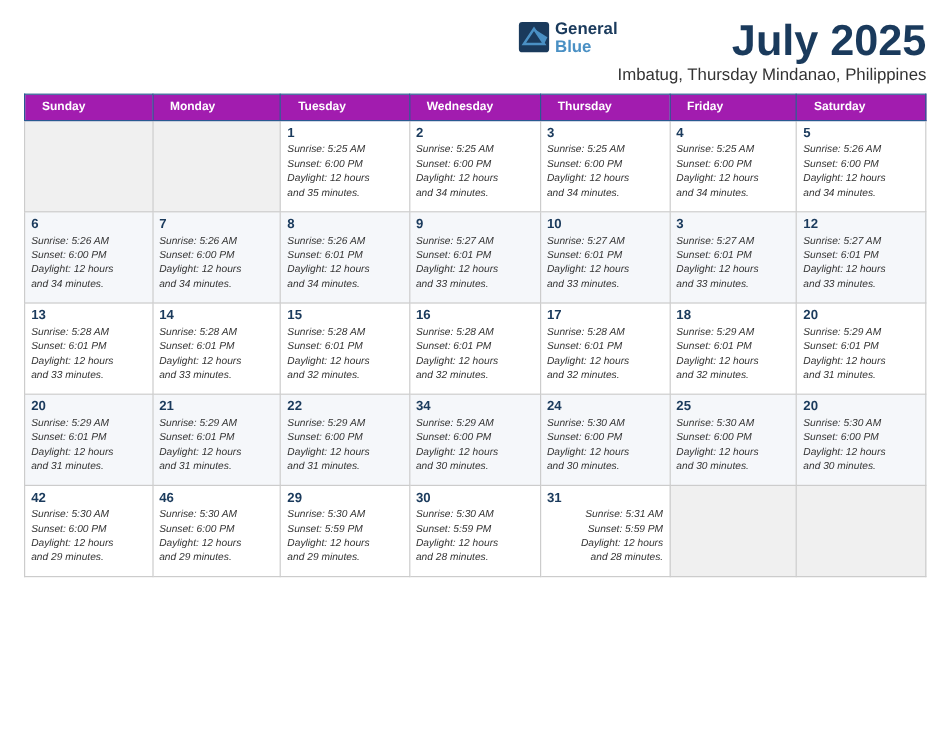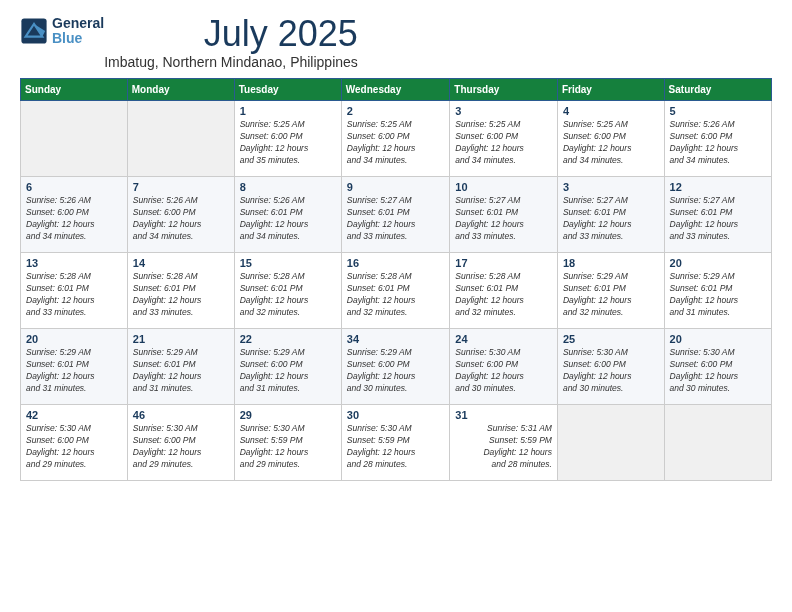--- a/index.html
+++ b/index.html
@@ -11,21 +11,21 @@
       overflow: hidden;
     }
     .page {
       width: 792px;
       height: 612px;
       padding: 16px 20px 12px 20px;
       background: #fff;
     }
     .header {
       display: flex;
-      justify-content: flex-start;
+      justify-content: flex-end;
       align-items: flex-start;
       margin-bottom: 8px;
     }
     .logo {
       display: flex;
       align-items: center;
       gap: 4px;
     }
     .logo-text {
       font-size: 14px;
@@ -38,39 +38,39 @@
     }
     .logo-icon {
       width: 28px;
       height: 28px;
     }
     .title-block {
       text-align: right;
     }
     .month-title {
       font-size: 36px;
-      font-weight: normal;
+      font-weight: bold;
       color: #1a3a5c;
       line-height: 1;
     }
     .subtitle {
       font-size: 14px;
       color: #333;
       margin-top: 2px;
     }
     .calendar {
       width: 100%;
       border-collapse: collapse;
       font-size: 9.5px;
     }
     .calendar th {
-      background: #15803d;
+      background: #a21caf;
       color: #fff;
       text-align: left;
-      padding: 5px 4px;
+      padding: 5px 14px;
       font-size: 10px;
       font-weight: bold;
       border: 1px solid #2a5a90;
     }
     .calendar td {
       border: 1px solid #ccc;
       vertical-align: top;
       padding: 4px 5px;
       width: 113px;
       height: 76px;
@@ -107,21 +107,21 @@
         <polygon points="8,28 20,10 32,28" fill="none" stroke="#4a90c4" stroke-width="3"></polygon>
         <polygon points="20,10 32,28 36,20" fill="#4a90c4"></polygon>
       </svg>
       <div class="logo-text">
         <div>General</div>
         <div><span>Blue</span></div>
       </div>
     </div>
     <div class="title-block">
       <div class="month-title">July 2025</div>
-      <div class="subtitle">Imbatug, Northern Mindanao, Philippines</div>
+      <div class="subtitle">Imbatug, Thursday Mindanao, Philippines</div>
     </div>
   </div>
 
   <table class="calendar">
     <thead>
       <tr id="weekday-header">
           <th>Sunday</th>
           <th>Monday</th>
           <th>Tuesday</th>
           <th>Wednesday</th>

